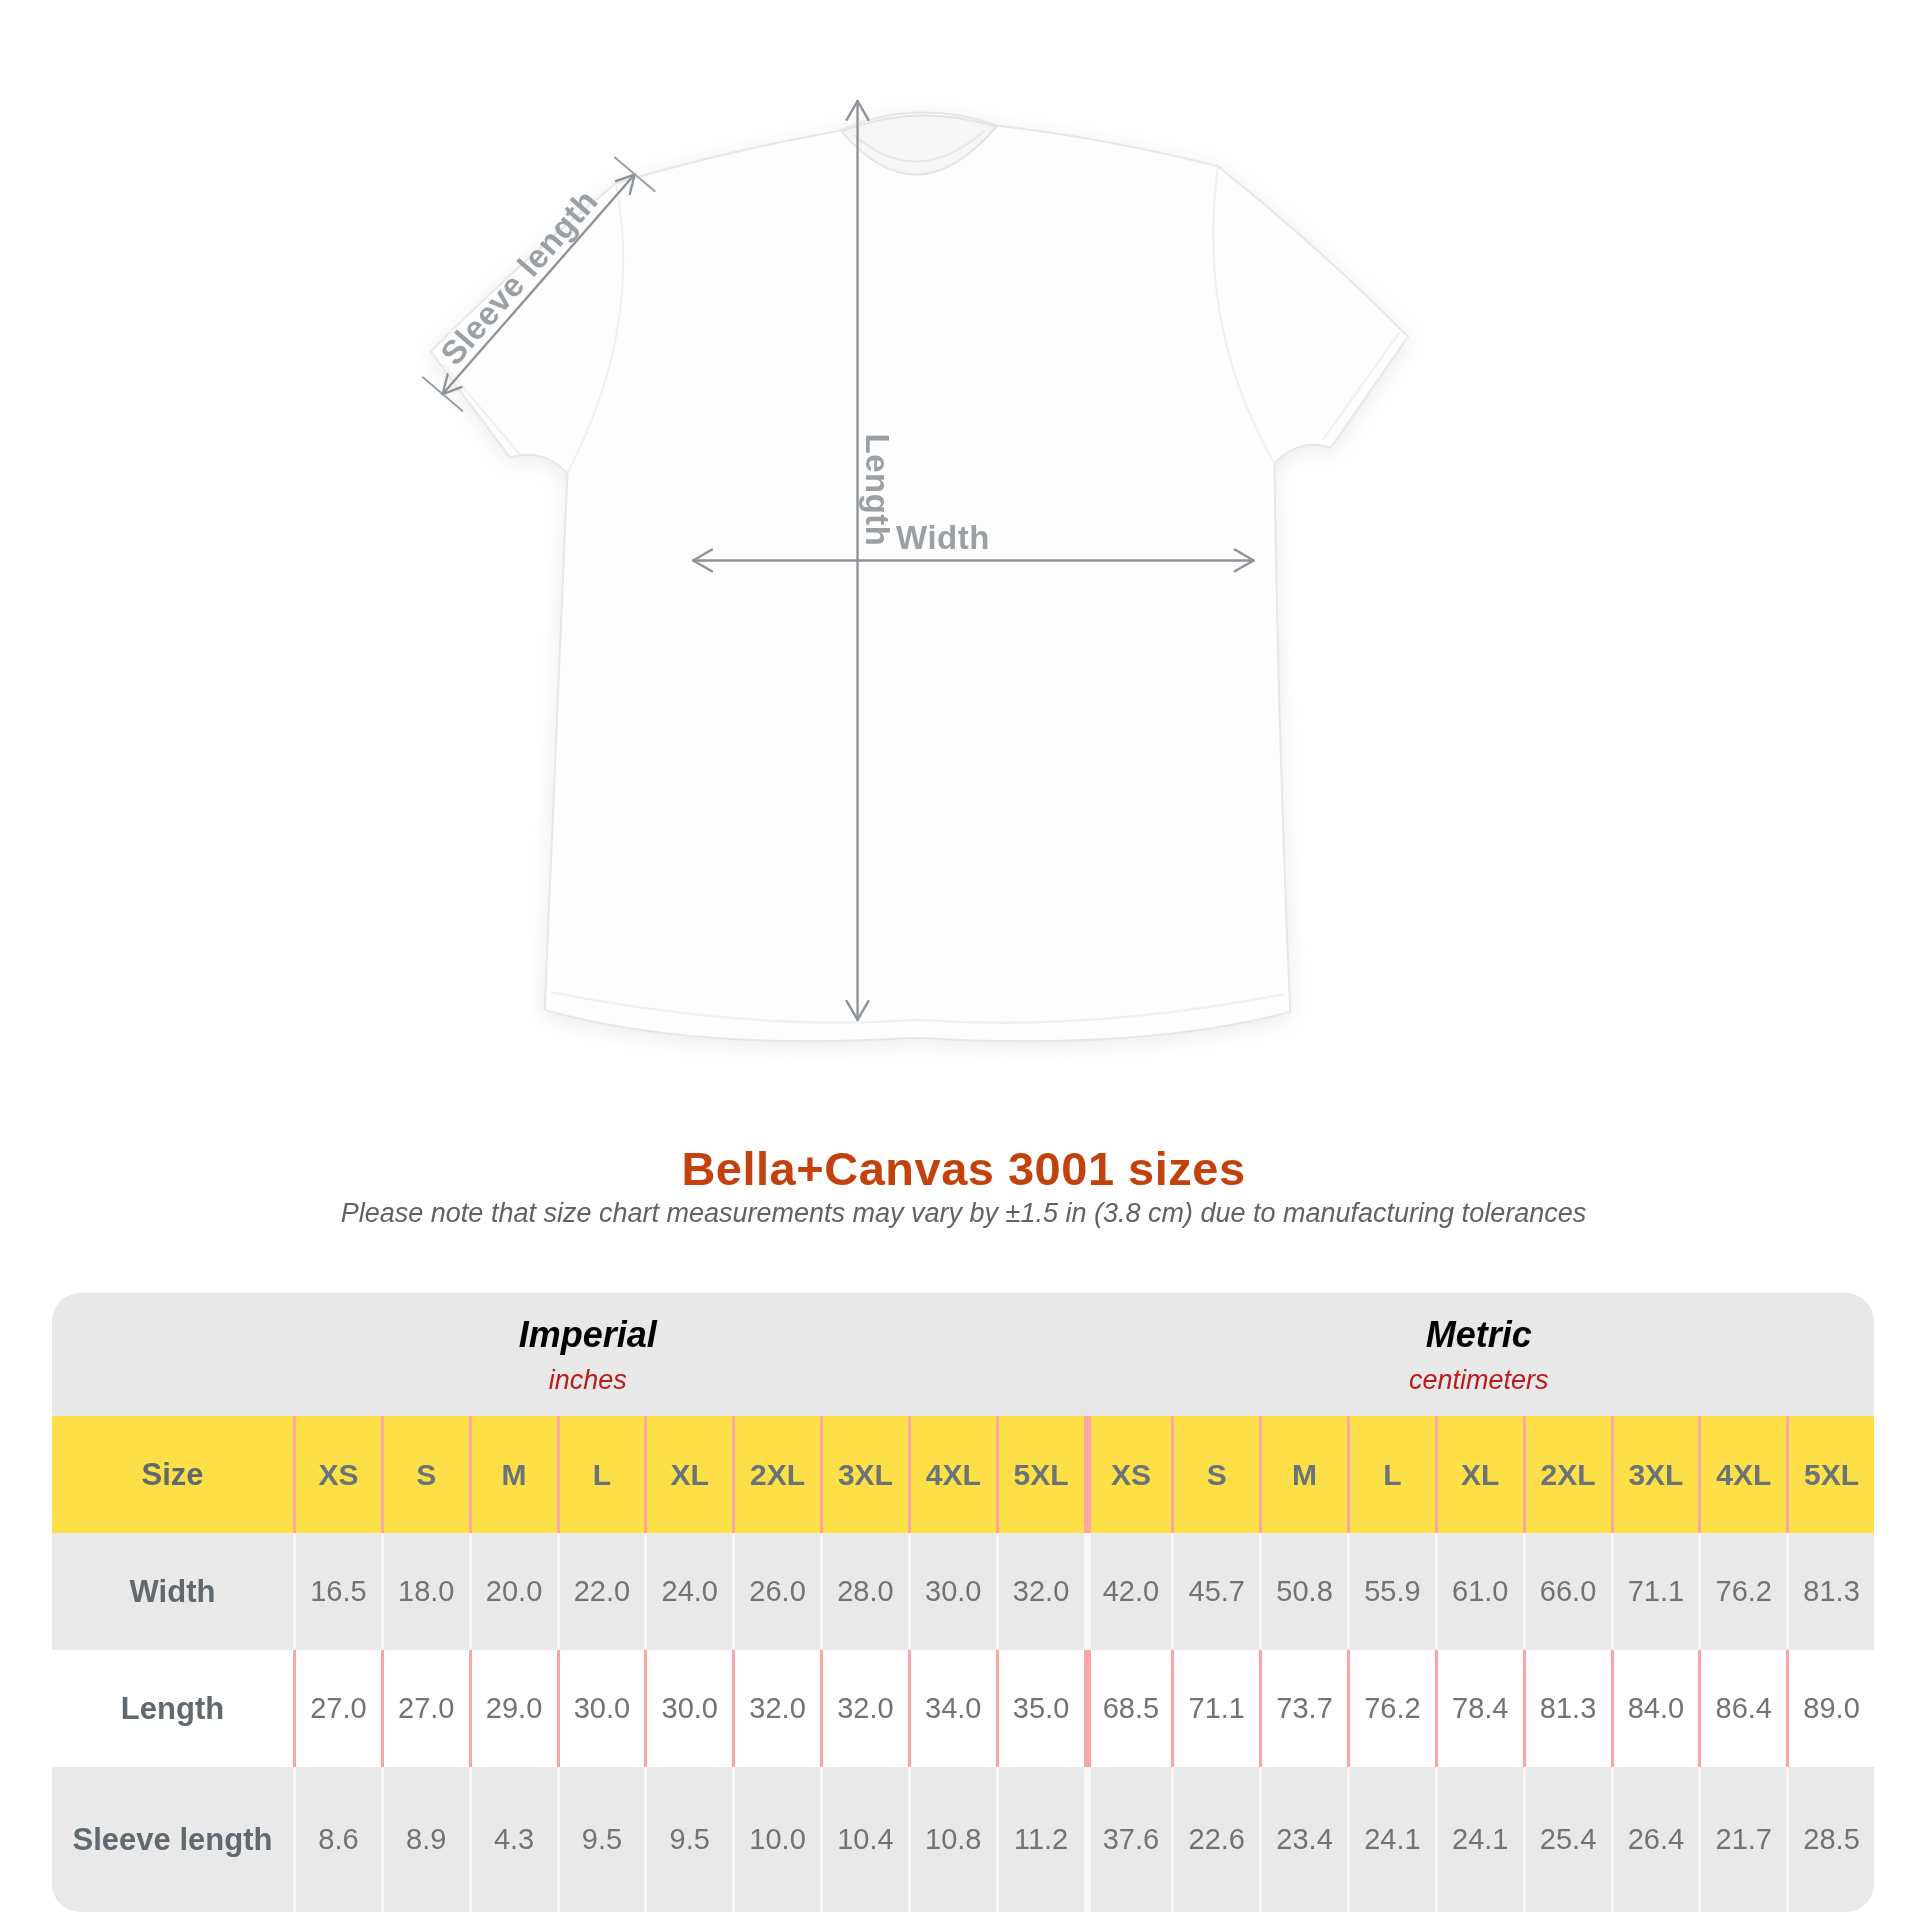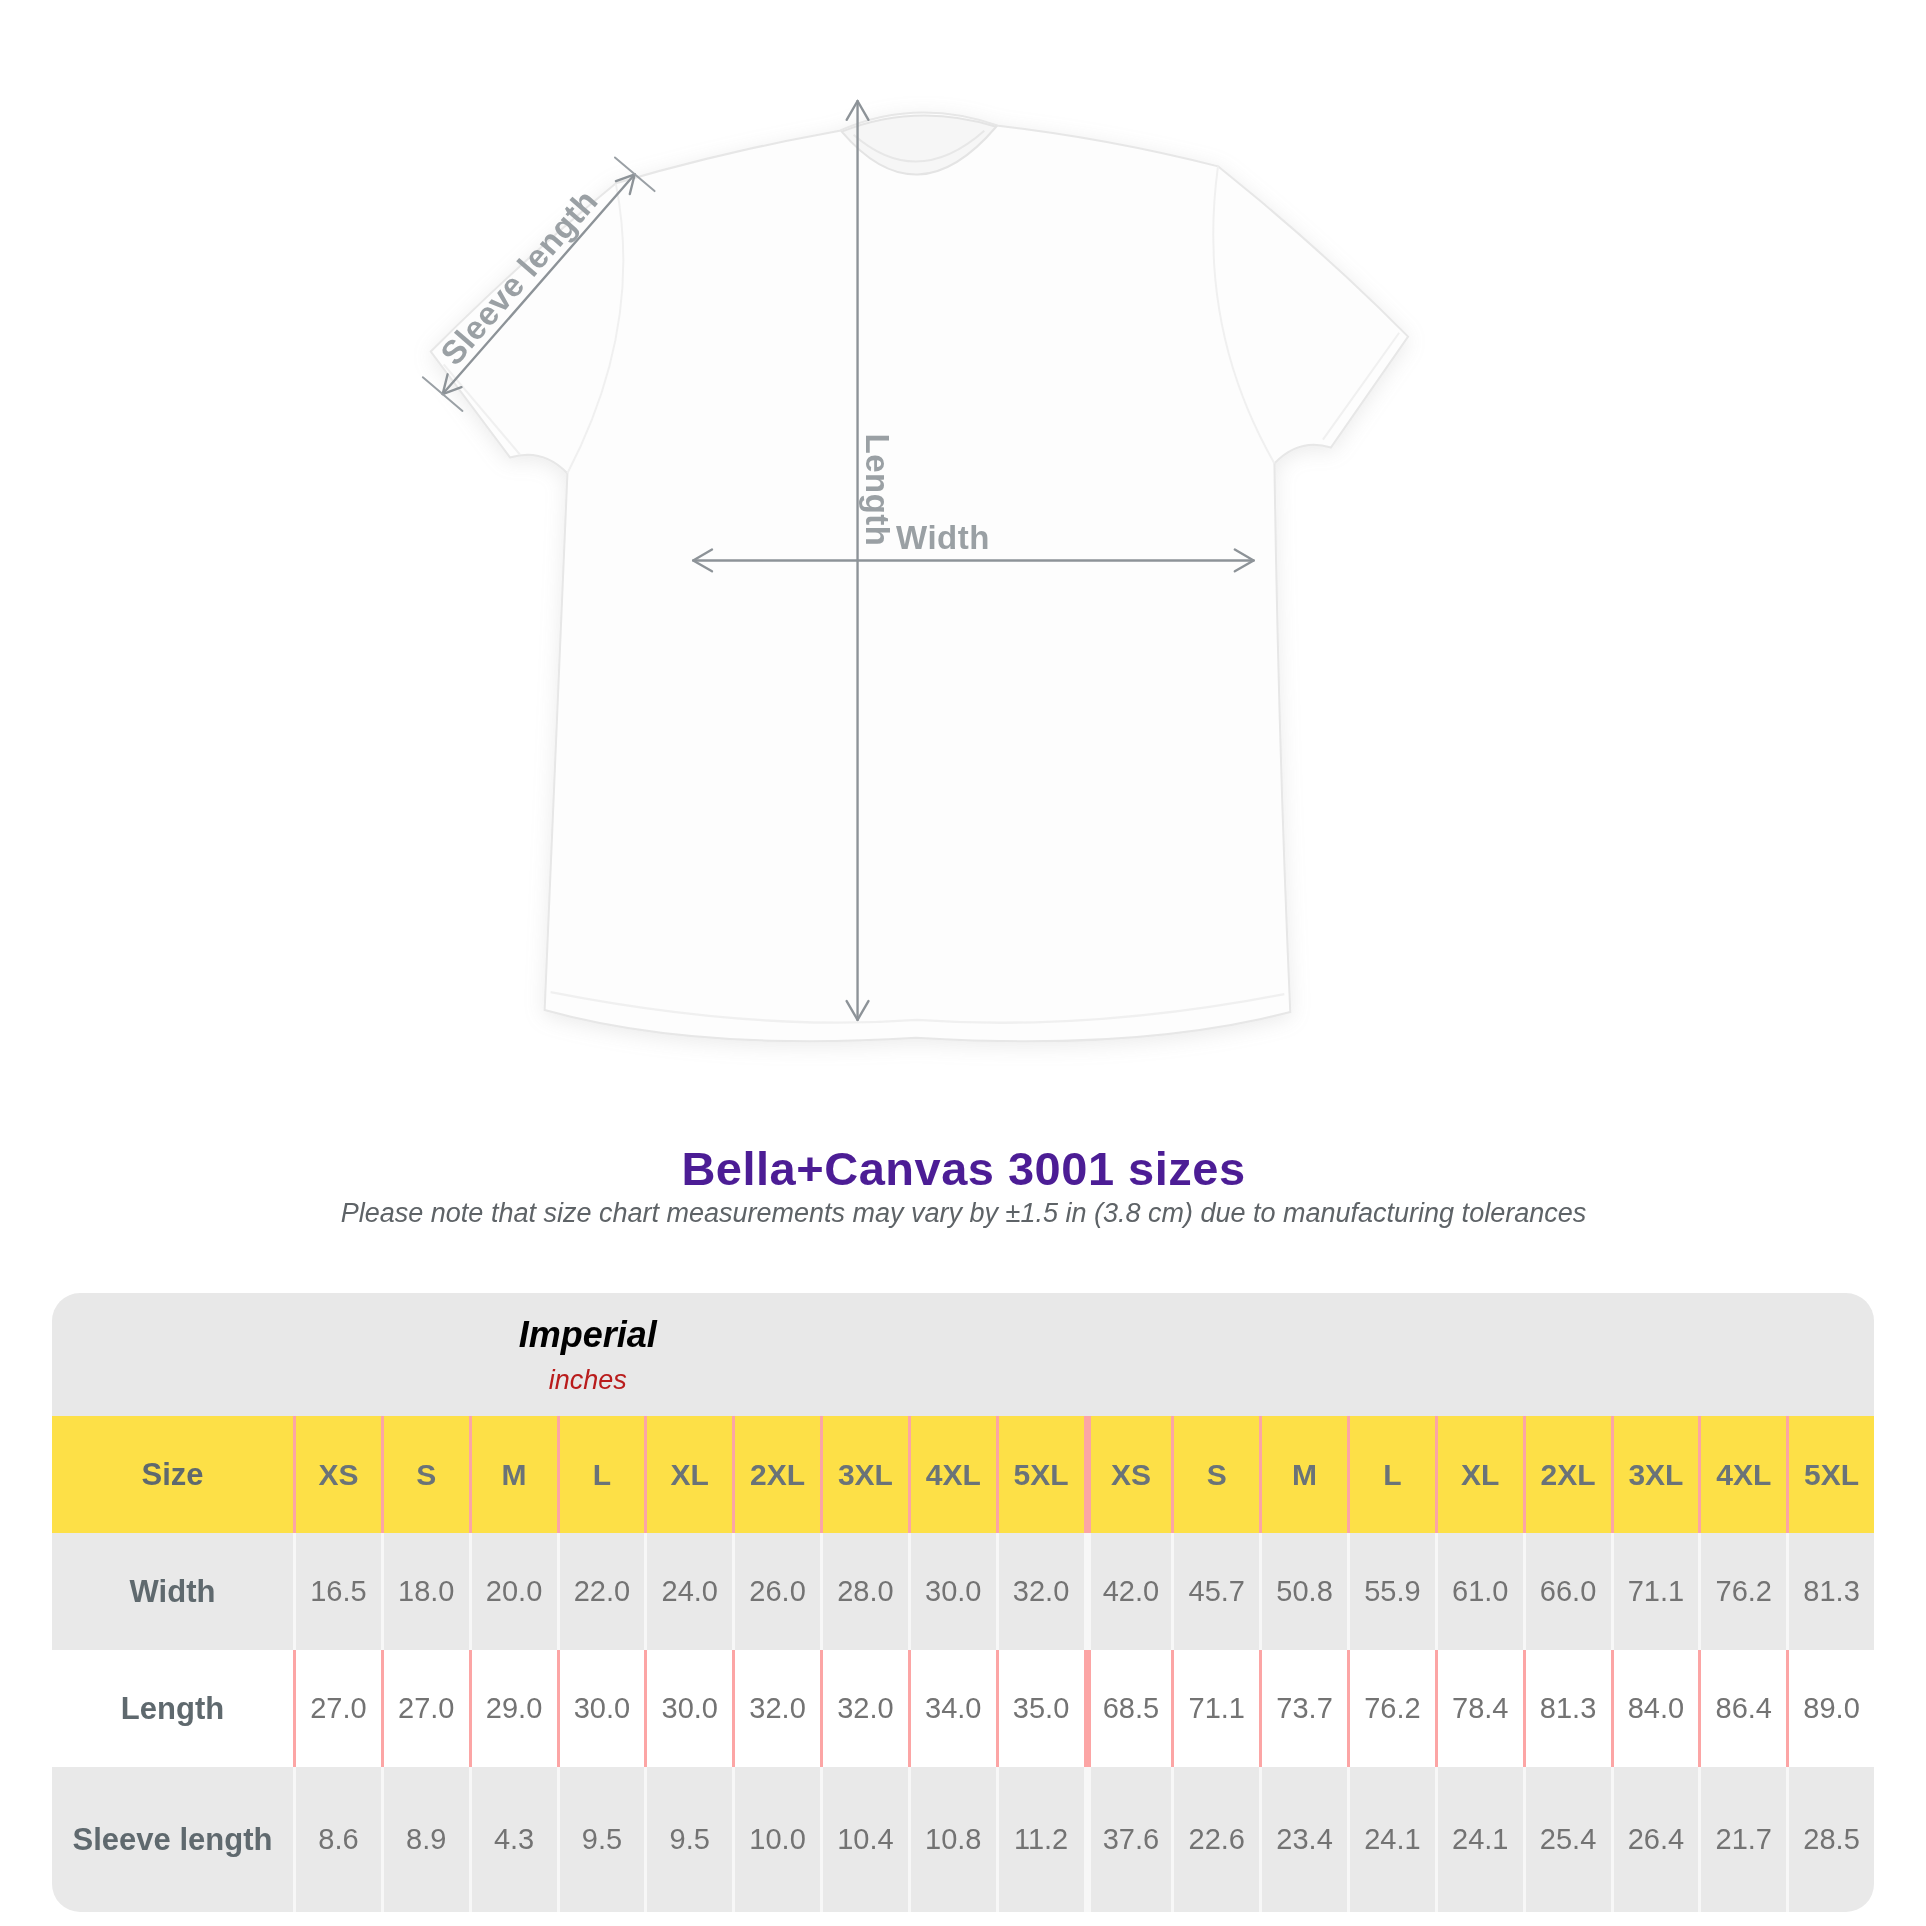--- a/index.html
+++ b/index.html
@@ -16,21 +16,21 @@
     position:absolute;font-weight:bold;font-size:33px;line-height:1;
     color:#9aa0a4;letter-spacing:0.5px;white-space:nowrap;
   }
   .lbl-sleeve{left:519px;top:277px;transform:translate(-50%,-50%) rotate(-49deg);}
   .lbl-length{left:877px;top:490px;transform:translate(-50%,-50%) rotate(90deg);}
   .lbl-width{left:943px;top:537px;transform:translate(-50%,-50%);}
 
   
   .page-title{
     position:absolute;left:0;top:1141px;width:100%;text-align:center;
-    font-size:47px;font-weight:bold;color:#4c1d95;letter-spacing:0.5px;
+    font-size:47px;font-weight:bold;color:#c2410c;letter-spacing:0.5px;
   }
   .page-subtitle{
     position:absolute;left:0;top:1198px;width:100%;text-align:center;
     font-size:27px;font-style:italic;color:#5e6367;
   }
 
   
   .size-table{position:absolute;left:52px;top:1293px;width:1822px;}
   .band{
     display:grid;grid-template-columns:241px repeat(18,1fr);
@@ -118,20 +118,24 @@
 
 <div class="page-title">Bella+Canvas 3001 sizes</div>
 <div class="page-subtitle">Please note that size chart measurements may vary by ±1.5 in (3.8 cm) due to manufacturing tolerances</div>
 
 <div class="size-table">
   <div class="band">
     <div class="grp grp-imperial">
       <div class="g-name">Imperial</div>
       <div class="g-unit">inches</div>
     </div>
+    <div class="grp grp-metric">
+      <div class="g-name">Metric</div>
+      <div class="g-unit">centimeters</div>
+    </div>
   </div>
 
   <div class="trow r-white row-size">
       <div class="c label">Size</div>
       <div class="c sz">XS</div>
       <div class="c sz">S</div>
       <div class="c sz">M</div>
       <div class="c sz">L</div>
       <div class="c sz">XL</div>
       <div class="c sz">2XL</div>

